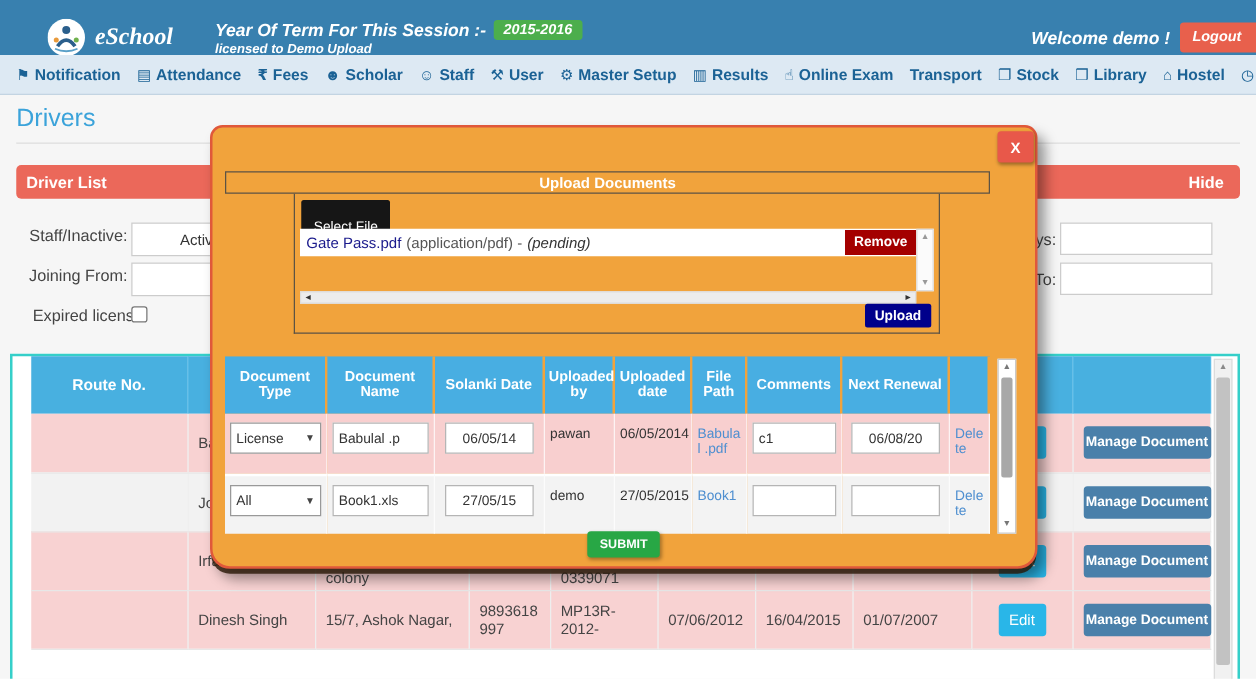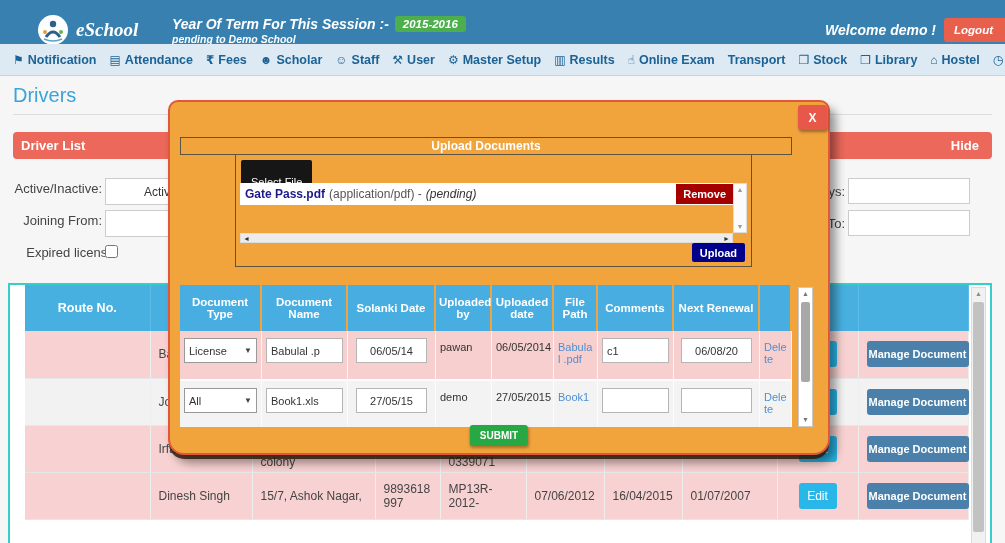--- a/index.html
+++ b/index.html
@@ -50,21 +50,21 @@
   .vscroll .thumb { position:absolute; left:1px; top:14px; width:11px; height:230px; background:#c2c2c2; border-radius:2px; cursor:pointer; }
 
   
   .modal { position:absolute; left:168px; top:100px; width:662px; height:355px; background:#f1a33c; border:2px solid #e0583a; border-radius:10px 10px 16px 16px; box-shadow:0 5px 0 -1px rgba(40,22,5,.8), 6px 8px 10px rgba(0,0,0,.4); z-index:50; }
   .modal-x { position:absolute; top:3px; right:1px; width:29px; height:25px; background:#e8584a; color:#fff; font-size:12px; font-weight:bold; border:none; border-radius:3px; cursor:pointer; box-shadow:1px 2px 3px rgba(0,0,0,.35); }
   .up-title { position:absolute; left:10px; top:35px; width:612px; height:18px; border:1px solid #5c5344; color:#fff; font-size:12px; font-weight:bold; text-align:center; line-height:16px; }
   .up-box { position:absolute; left:65px; top:53px; width:517px; height:112px; border:1px solid #5c5344; border-top:none; }
   .selfile-btn { position:absolute; left:5px; top:5px; height:20px; background:#161616; color:#fff; font-size:11px; border:none; padding:16px 10px; border-radius:2px; cursor:pointer; }
   .filelist { position:absolute; left:4px; top:28px; width:507px; height:60px; }
   .file-row { position:absolute; left:0; top:0; right:14px; height:22px; background:#fff; display:flex; align-items:center; padding-left:5px; }
-  .fname { color:#1a1a8c; font-size:12px; font-weight:bold; }
+  .fname { color:#1a1a8c; font-size:12px; font-weight:normal; }
   .ftype { color:#555; font-size:12px; margin-left:4px; }
   .fstat { color:#333; font-size:12px; font-style:italic; margin-left:4px; }
   .remove-btn { margin-left:auto; background:#a40000; color:#fff; font-size:11px; font-weight:bold; border:none; height:20px; padding:0 7px; cursor:pointer; }
   .fl-vscroll { position:absolute; right:0; top:0; bottom:10px; width:14px; background:#fbfbfb; border:1px solid #ddd; }
   .fl-vscroll .arr { display:block; text-align:center; color:#999; font-size:7px; line-height:11px; cursor:pointer; }
   .fl-vscroll .arr.dn { position:absolute; bottom:0; left:0; right:0; }
   .fl-hscroll { position:absolute; left:0; right:14px; bottom:0; height:10px; background:#ececec; border:1px solid #ddd; }
   .fl-hscroll .arr { position:absolute; top:0; color:#333; font-size:7px; line-height:9px; cursor:pointer; }
   .upload-btn { position:absolute; right:6px; bottom:4px; background:#00008b; color:#fff; font-size:11px; font-weight:bold; border:none; height:19px; padding:0 8px; border-radius:2px; cursor:pointer; }
 
@@ -101,21 +101,21 @@
         <path d="M6 24 Q15 28 24 24" stroke="#5aa0c8" stroke-width="1.5" fill="none"></path>
       </svg>
     </span>
     <span class="brand">eSchool</span>
   </div>
   <div class="session-wrap">
     <div class="session-line1">
       <span>Year Of Term For This Session :-</span>
       <span class="session-badge">2015-2016</span>
     </div>
-    <div class="license-line">pending to Demo School</div>
+    <div class="license-line">licensed to Demo Upload</div>
   </div>
   <div class="top-right">
     <span class="welcome">Welcome demo !</span>
     <button class="logout-btn">Logout</button>
   </div>
 </div>
 
 <div class="navbar">
   <a class="nav-item">
       <span class="nav-ic">⚑</span>
@@ -175,21 +175,21 @@
 </div>
 
 <div class="page-title">Drivers</div>
 <div class="rule"></div>
 
 <div class="panel-bar">
   <span>Driver List</span>
   <span class="hide-link">Hide</span>
 </div>
 
-<div class="f-label" style="left:0; top:181px; width:102px;">Active/Inactive:</div>
+<div class="f-label" style="left:0; top:181px; width:102px;">Staff/Inactive:</div>
 <div class="f-input sel-box" style="left:105px; top:178px; width:70px; height:27px;padding-left:38px;">Active</div>
 <div class="f-label" style="left:0; top:213px; width:102px;">Joining From:</div>
 <input class="f-input" style="left: 105px; top: 210px; width: 70px; height: 27px;" value="">
 <div class="f-label" style="left:16px; top:245px; width:102px;">Expired license:</div>
 <input type="checkbox" style="position: absolute; left: 105px; top: 245px; width: 13px; height: 13px;">
 <div class="f-label" style="left:745px; top:184px; width:100px;">ys:</div>
 <input class="f-input" style="left: 848px; top: 178px; width: 122px; height: 26px;" value="">
 <div class="f-label" style="left:745px; top:216px; width:100px;">To:</div>
 <input class="f-input" style="left: 848px; top: 210px; width: 122px; height: 26px;" value="">
 

